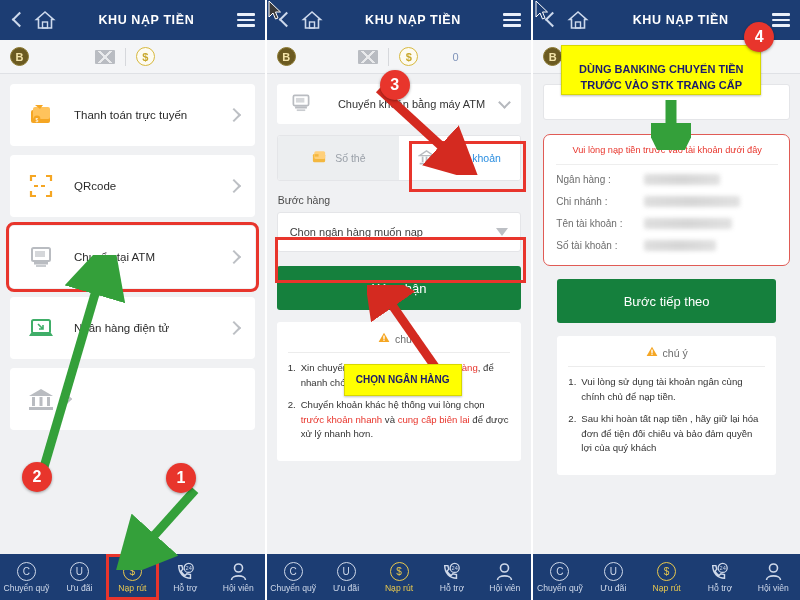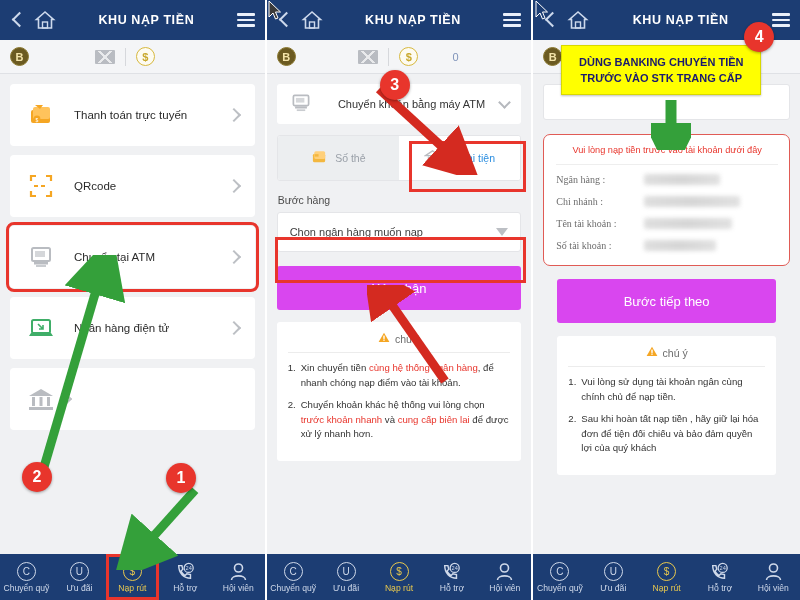--- a/index.html
+++ b/index.html
@@ -115,21 +115,21 @@
   .tab.active { background:#ffffff; color:#2b8ee0; }
   .field-label { font-size: 10.5px; color:#4a4a4a; margin: 13px 0 6px 1px; }
   .dd {
     background:#ffffff; height: 40px; border-radius:3px;
     display:flex; align-items:center; padding: 0 12px;
     font-size: 11px; color:#3d3d3d; border:1px solid #e4e5e8;
   }
   .dd .dd-txt { flex: 1; }
   .tri-d { width:0;height:0;border-left:6px solid transparent;border-right:6px solid transparent;border-top:8px solid #bcbfc4; }
   .btn-primary {
-    margin-top: 14px; height: 44px; background:#d946ef; color:#ffffff;
+    margin-top: 14px; height: 44px; background:#15803d; color:#ffffff;
     border-radius:3px; display:flex; align-items:center; justify-content:center;
     font-size:13px;
   }
   .note-card {
     background:#ffffff; margin-top: 12px; border-radius:3px;
     padding: 10px 11px 12px 11px;
   }
   .note-head {
     text-align:center; font-size:10.5px; color:#6b6b6b;
     padding-bottom:7px; border-bottom:1px solid #ececec; margin-bottom:8px;
@@ -148,21 +148,21 @@
     margin: 14px 10px 0 10px; background:#ffffff;
     border: 1.5px solid #e05b55; border-radius: 7px;
     padding: 10px 11px 12px 12px;
   }
   .acc-title {
     text-align:center; color:#e8352c; font-size:9.2px;
     padding-bottom:9px; border-bottom:1px solid #eeeeee; margin-bottom:9px;
   }
   .acc-row { display:flex; align-items:center; margin-bottom:11px; font-size:10px; color:#6d6d6d; }
   .acc-row:last-child { margin-bottom:2px; }
-  .acc-row .k { width: 88px; flex:none;font-family:Liberation Serif, serif; }
+  .acc-row .k { width: 88px; flex:none; }
   .blur {
     height:11px; border-radius:2px;
     background: linear-gradient(90deg,#d9d9d9,#cfcfcf,#dcdcdc);
     filter: blur(2.2px); opacity:.85;
   }
   .b1{width:76px} .b2{width:96px} .b3{width:88px} .b4{width:72px}
 
   
   .botnav {
     position:absolute; left:0; bottom:0; width:100%; height:46px;
@@ -399,21 +399,21 @@
           <span>Số thẻ</span>
         </div>
         <div class="tab active">
           <span><svg width="17" height="17" viewBox="0 0 18 18">
                 <path d="M9 2 L16.5 7 L1.5 7 Z" fill="none" stroke="#b9bcc1" stroke-width="1.4"></path>
                 <rect x="4" y="8" width="1.8" height="6" fill="#b9bcc1"></rect>
                 <rect x="8.1" y="8" width="1.8" height="6" fill="#b9bcc1"></rect>
                 <rect x="12.2" y="8" width="1.8" height="6" fill="#b9bcc1"></rect>
                 <rect x="1.8" y="14.6" width="14.4" height="1.8" fill="#b9bcc1"></rect>
               </svg></span>
-          <span>Số tài tiện</span>
+          <span>Số tài khoản</span>
         </div>
       </div>
 
       <div class="field-label">Bước hàng</div>
       <div class="dd">
         <div class="dd-txt">Chọn ngân hàng muốn nạp</div>
         <div class="tri-d"></div>
       </div>
 
       <div class="btn-primary">Xác nhận</div>
@@ -455,20 +455,21 @@
     </svg>
     <svg class="anno" style="left:100px;top:285px;width:110px;height:110px">
       <defs>
           <marker id="ahR2" markerWidth="6" markerHeight="6" refX="1.6" refY="3" orient="auto">
             <polygon points="0 0, 6 3, 0 6" fill="#d42a20"></polygon>
           </marker>
         </defs>
       <line x1="78" y1="96" x2="18" y2="10" stroke="#d42a20" stroke-width="9" marker-end="url(#ahR2)"></line>
     </svg>
     <div class="badge" style="left:113px;top:70px">3</div>
+    <div class="callout" style="left:77px;top:364px;width:118px;height:32px;line-height:30px;font-size:10px">CHỌN NGÂN HÀNG</div>
 
     <div class="botnav">
       <div class="bn">
           <div class="bi">C</div>
           <span>Chuyển quỹ</span>
         </div>
       <div class="bn">
           <div class="bi">U</div>
           <span>Ưu đãi</span>
         </div>
@@ -575,21 +576,21 @@
     </div>
 
     <svg class="anno" style="left:118px;top:98px;width:40px;height:52px">
       <defs>
           <marker id="ahG3" markerWidth="5" markerHeight="5" refX="1.4" refY="2.5" orient="auto">
             <polygon points="0 0, 5 2.5, 0 5" fill="#34a03a"></polygon>
           </marker>
         </defs>
       <line x1="20" y1="2" x2="20" y2="40" stroke="#34a03a" stroke-width="11" marker-end="url(#ahG3)"></line>
     </svg>
-    <div class="callout" style="left:28px;top:45px;width:200px;height:50px;padding-top:9px;font-size:11px;line-height:1.45">
+    <div class="callout" style="left:28px;top:45px;width:200px;height:50px;padding-top:16px;font-size:11px;line-height:1.45">
       <div>DÙNG BANKING CHUYỂN TIỀN</div>
       <div>TRƯỚC VÀO STK TRANG CẤP</div>
     </div>
     <div class="badge" style="left:211px;top:22px">4</div>
 
     <div class="botnav">
       <div class="bn">
           <div class="bi">C</div>
           <span>Chuyển quỹ</span>
         </div>

